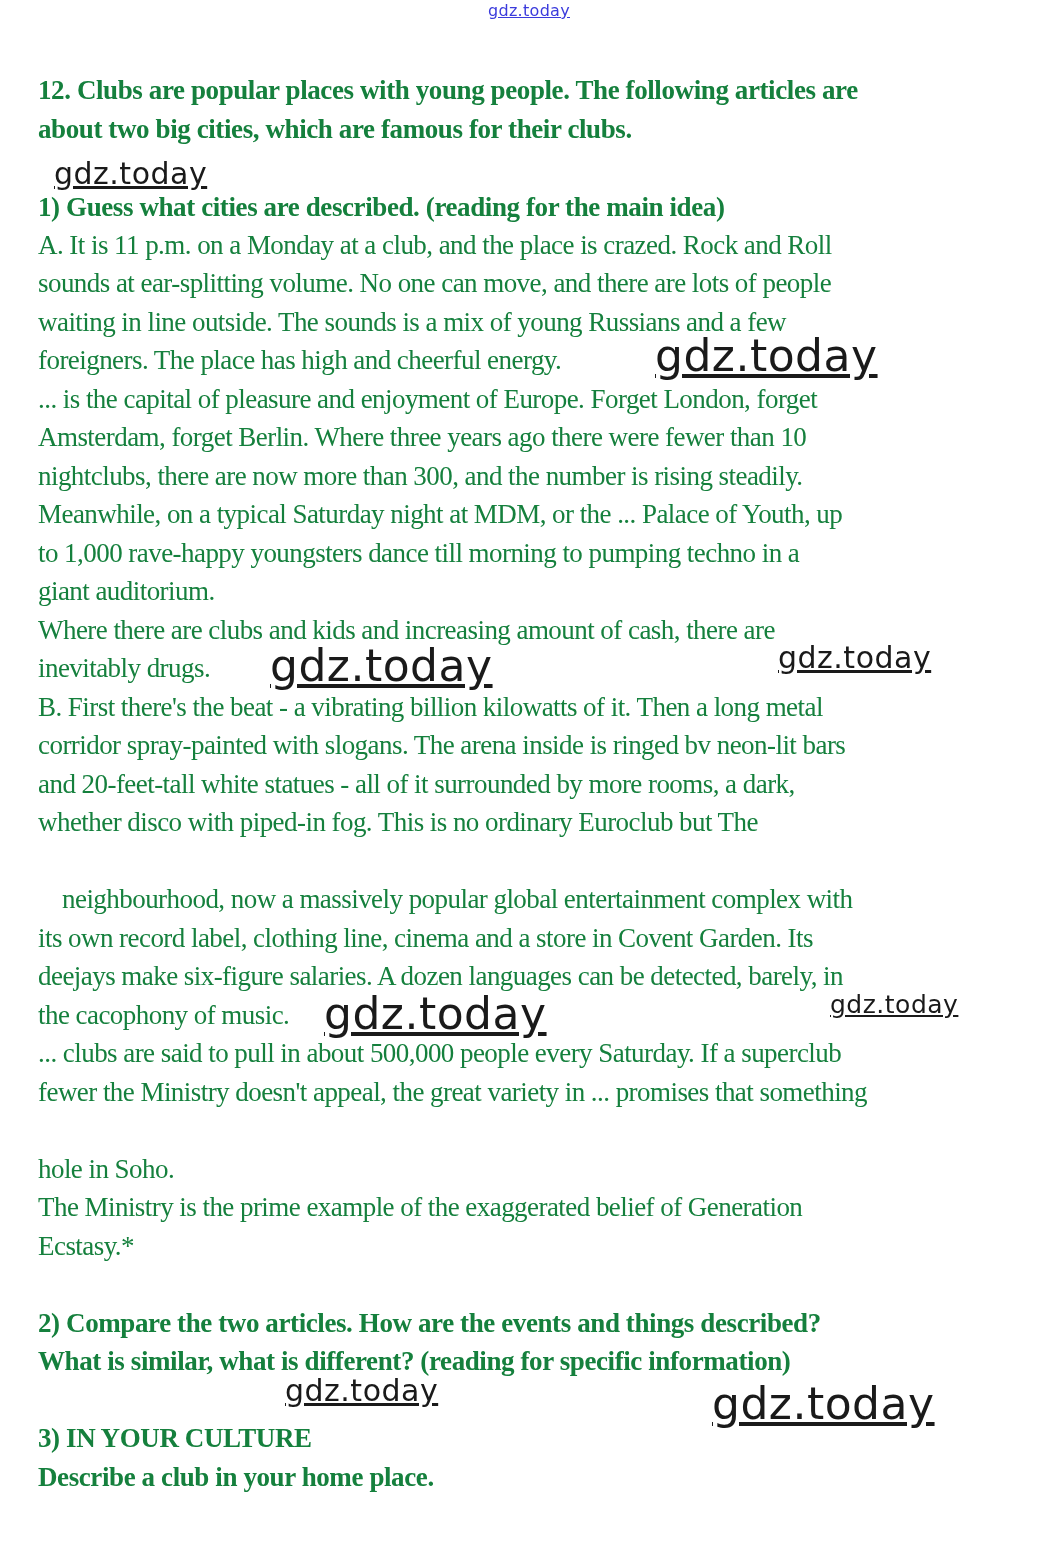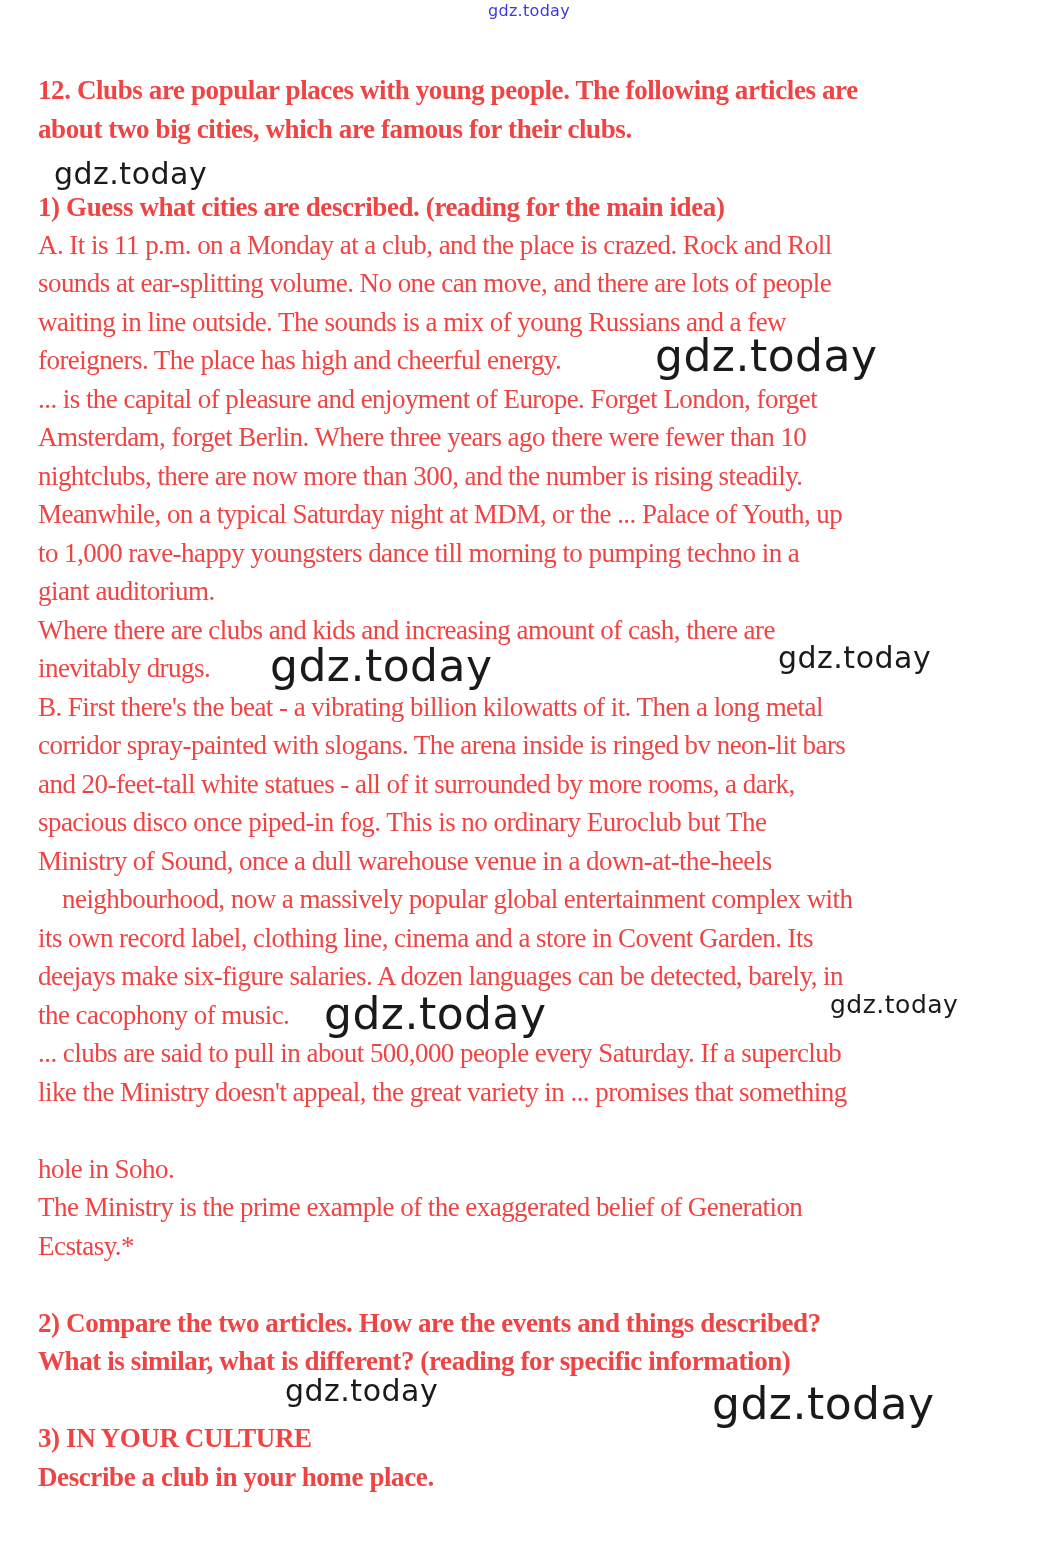--- a/index.html
+++ b/index.html
@@ -1,26 +1,26 @@
 <!DOCTYPE html>
 <html><head>
   <meta charset="utf-8">
   <style>
     html, body { margin: 0; padding: 0; background: #ffffff; }
     body { width: 1058px; height: 1562px; position: relative; overflow: hidden; }
     .page { position: absolute; left: 0; top: 0; width: 1058px; height: 1562px; background: #ffffff; }
     .line {
       position: absolute; left: 38px; white-space: nowrap;
-      font-family: "Liberation Serif", serif; font-size: 27px; color: #ef4444;
+      font-family: "Liberation Serif", serif; font-size: 27px; color: #15803d;
       line-height: 30px; letter-spacing: -0.55px;
     }
     .bold { font-weight: bold; letter-spacing: -0.4px; }
     .wm {
       position: absolute; white-space: nowrap; color: #1a1a1a;
-      font-family: "DejaVu Sans", sans-serif; font-weight: normal; letter-spacing: 0.5px;
+      font-family: "DejaVu Sans", sans-serif; font-weight: normal; letter-spacing: 0.5px; text-decoration: underline;
     }
     .wm-top { color: #3b3bdc; font-size: 16px; top: 1px; left: 488px; letter-spacing: 0.3px; }
   </style>
 </head>
 <body>
 
 <div class="page">
 
   <div class="wm wm-top">gdz.today</div>
 
@@ -43,30 +43,29 @@
   <div class="line" style="top:538px;">to 1,000 rave-happy youngsters dance till morning to pumping techno in a</div>
   <div class="line" style="top:576px;">giant auditorium.</div>
   <div class="line" style="top:615px;">Where there are clubs and kids and increasing amount of cash, there are</div>
   <div class="line" style="top:653px;">inevitably drugs.</div>
   <div class="wm" style="top:640px; left:270px; font-size:44px;">gdz.today</div>
   <div class="wm" style="top:640px; left:778px; font-size:30px;">gdz.today</div>
 
   <div class="line" style="top:692px;">B. First there's the beat - a vibrating billion kilowatts of it. Then a long metal</div>
   <div class="line" style="top:730px;">corridor spray-painted with slogans. The arena inside is ringed bv neon-lit bars</div>
   <div class="line" style="top:769px;">and 20-feet-tall white statues - all of it surrounded by more rooms, a dark,</div>
-  <div class="line" style="top:807px;">spacious disco once piped-in fog. This is no ordinary Euroclub but The</div>
-  <div class="line" style="top:846px;">Ministry of Sound, once a dull warehouse venue in a down-at-the-heels</div>
+  <div class="line" style="top:807px;">whether disco with piped-in fog. This is no ordinary Euroclub but The</div>
   <div class="line" style="top:884px;margin-left:24px;">neighbourhood, now a massively popular global entertainment complex with</div>
   <div class="line" style="top:923px;">its own record label, clothing line, cinema and a store in Covent Garden. Its</div>
   <div class="line" style="top:961px;">deejays make six-figure salaries. A dozen languages can be detected, barely, in</div>
   <div class="line" style="top:1000px;">the cacophony of music.</div>
   <div class="wm" style="top:988px; left:324px; font-size:44px;">gdz.today</div>
   <div class="wm" style="top:990px; left:830px; font-size:25px;">gdz.today</div>
   <div class="line" style="top:1038px;">... clubs are said to pull in about 500,000 people every Saturday. If a superclub</div>
-  <div class="line" style="top:1077px;">like the Ministry doesn't appeal, the great variety in ... promises that something</div>
+  <div class="line" style="top:1077px;">fewer the Ministry doesn't appeal, the great variety in ... promises that something</div>
   <div class="line" style="top:1154px;">hole in Soho.</div>
   <div class="line" style="top:1192px;">The Ministry is the prime example of the exaggerated belief of Generation</div>
   <div class="line" style="top:1231px;">Ecstasy.*</div>
 
   <div class="line bold" style="top:1308px;">2) Compare the two articles. How are the events and things described?</div>
   <div class="line bold" style="top:1346px;">What is similar, what is different? (reading for specific information)</div>
   <div class="wm" style="top:1373px; left:285px; font-size:30px;">gdz.today</div>
   <div class="wm" style="top:1378px; left:712px; font-size:44px;">gdz.today</div>
 
   <div class="line bold" style="top:1423px;">3) IN YOUR CULTURE</div>

